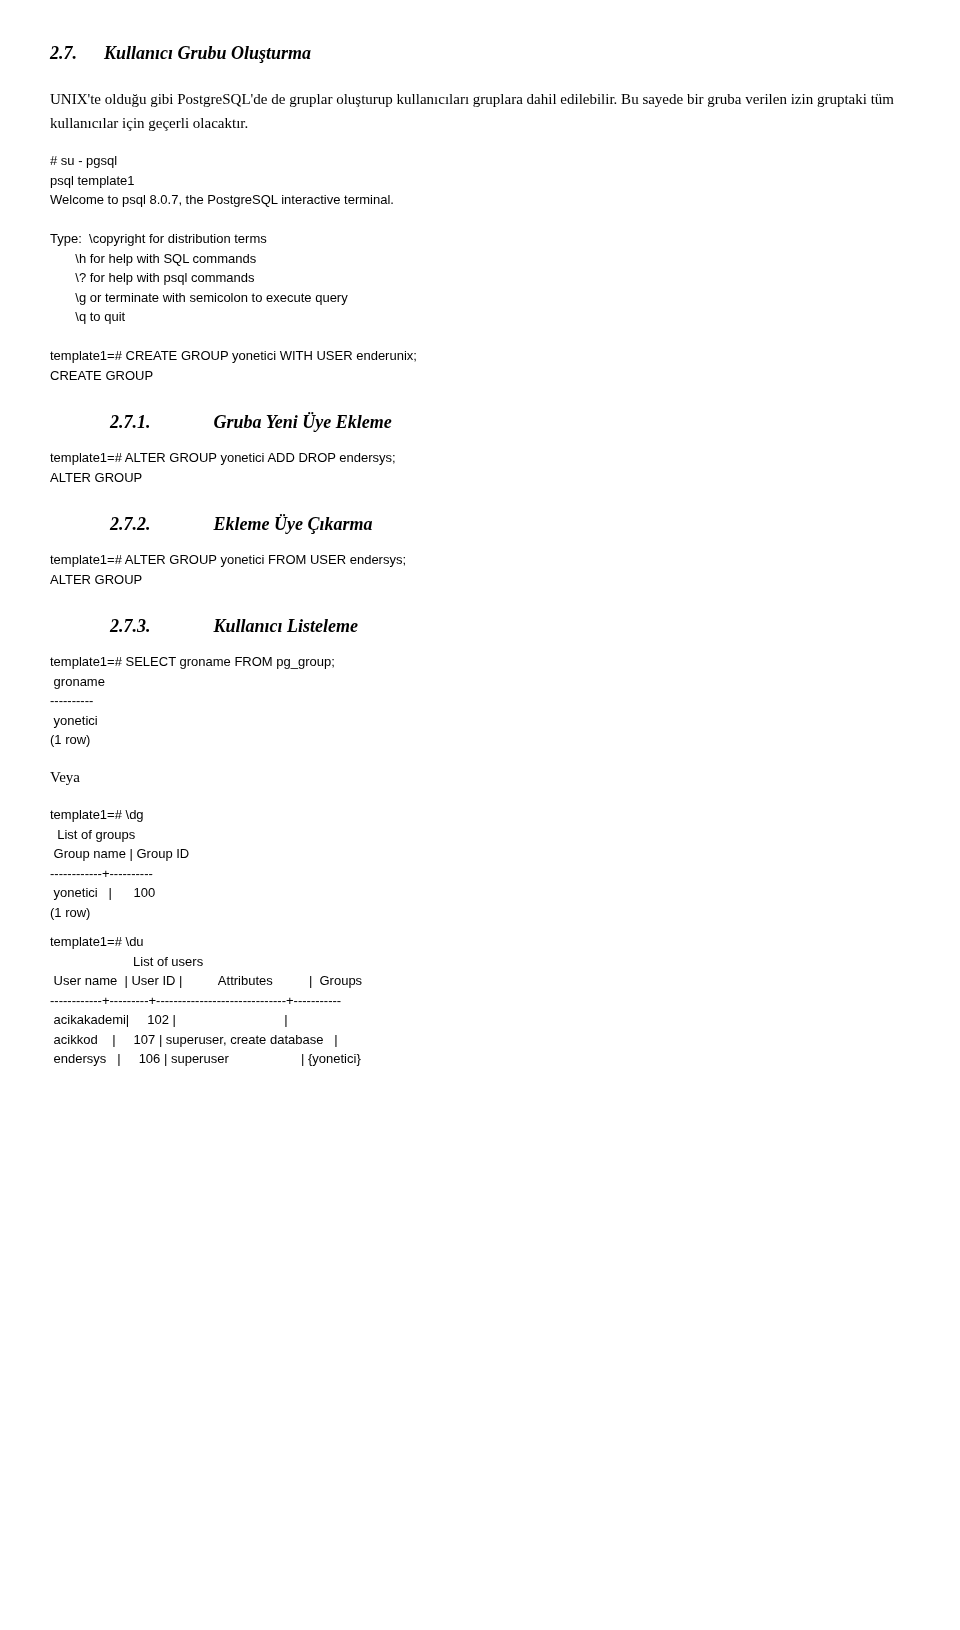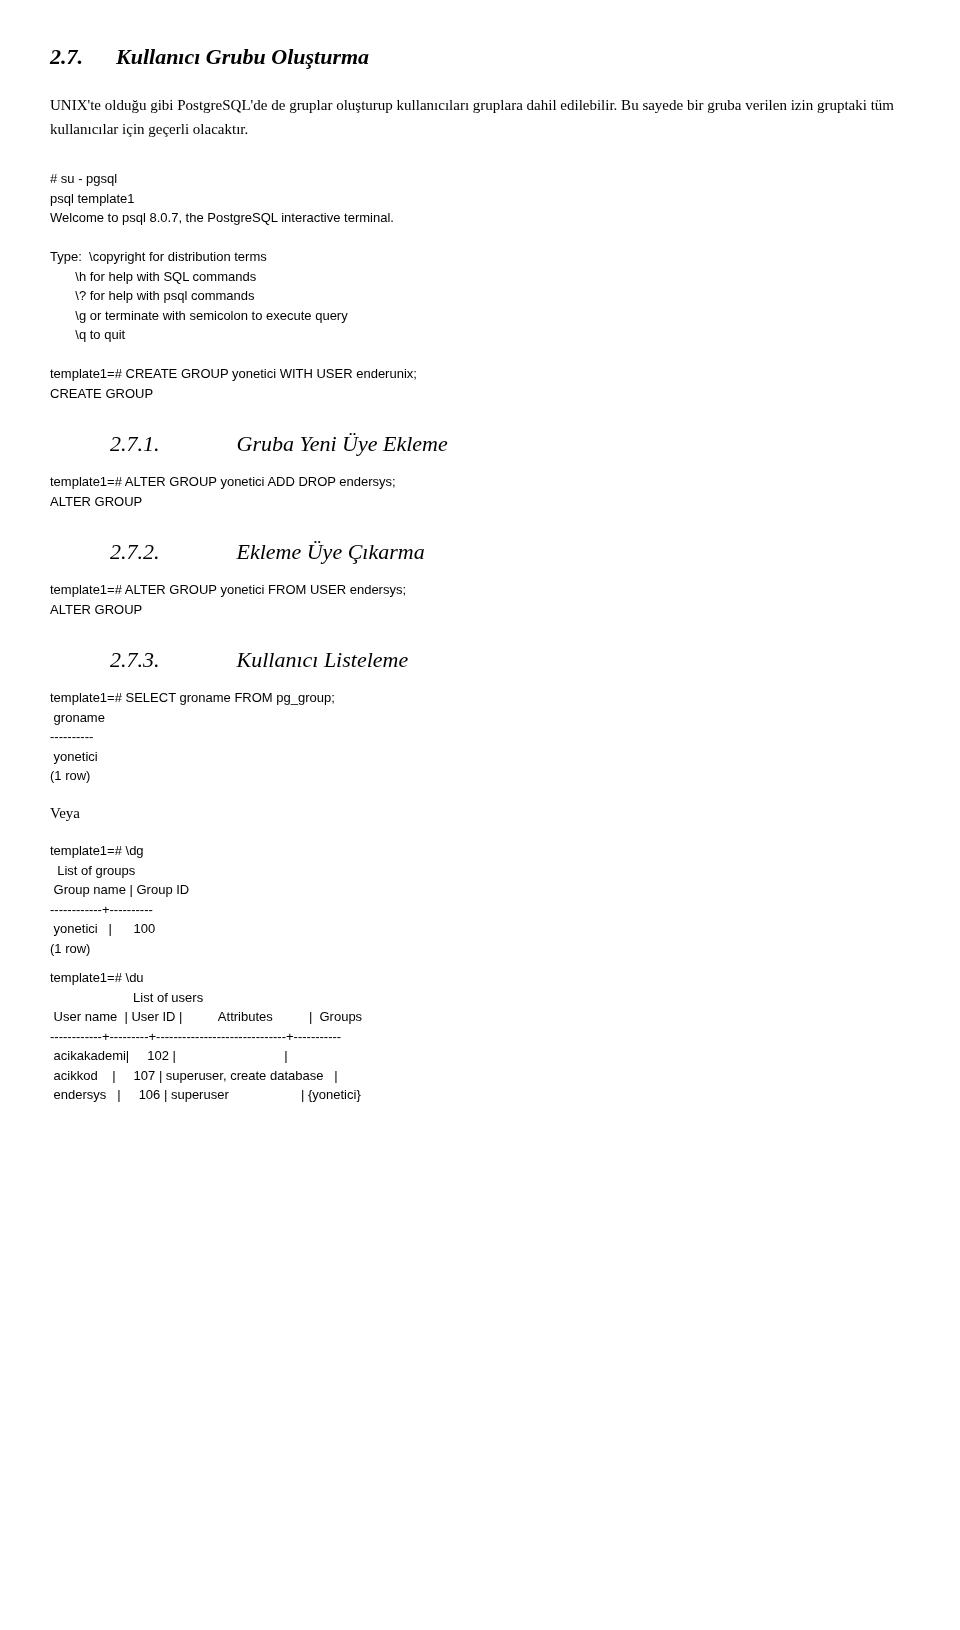--- a/index.html
+++ b/index.html
@@ -13,41 +13,41 @@
       font-family: 'Times New Roman', Times, serif;
       font-size: 16px;
       line-height: 1.5;
       padding: 40px 50px;
       width: 960px;
       min-height: 1630px;
     }
     .body-text {
       font-size: 15px;
       line-height: 1.6;
-      margin-bottom: 28px;
+      margin-bottom: 16px;
     }
     .code-block {
       font-family: Liberation Sans, sans-serif;
       font-size: 13px;
       line-height: 1.5;
       margin: 10px 0 10px 0;
       white-space: pre;
     }
     .subsection-title {
-      font-size: 22px;
-      font-weight: normal;
+      font-size: 18px;
+      font-weight: bold;
       font-style: italic;
       margin: 24px 0 12px 60px;
     }
     .veya-text {
       font-size: 15px;
       margin: 16px 0 17px 0;
     }
     h1 {
-      font-size: 22px;
+      font-size: 18px;
       font-weight: bold;
       font-style: italic;
       margin-bottom: 20px;
     }
   </style>
 </head>
 <body>
 
 <h1>
   <span>2.7.</span>

